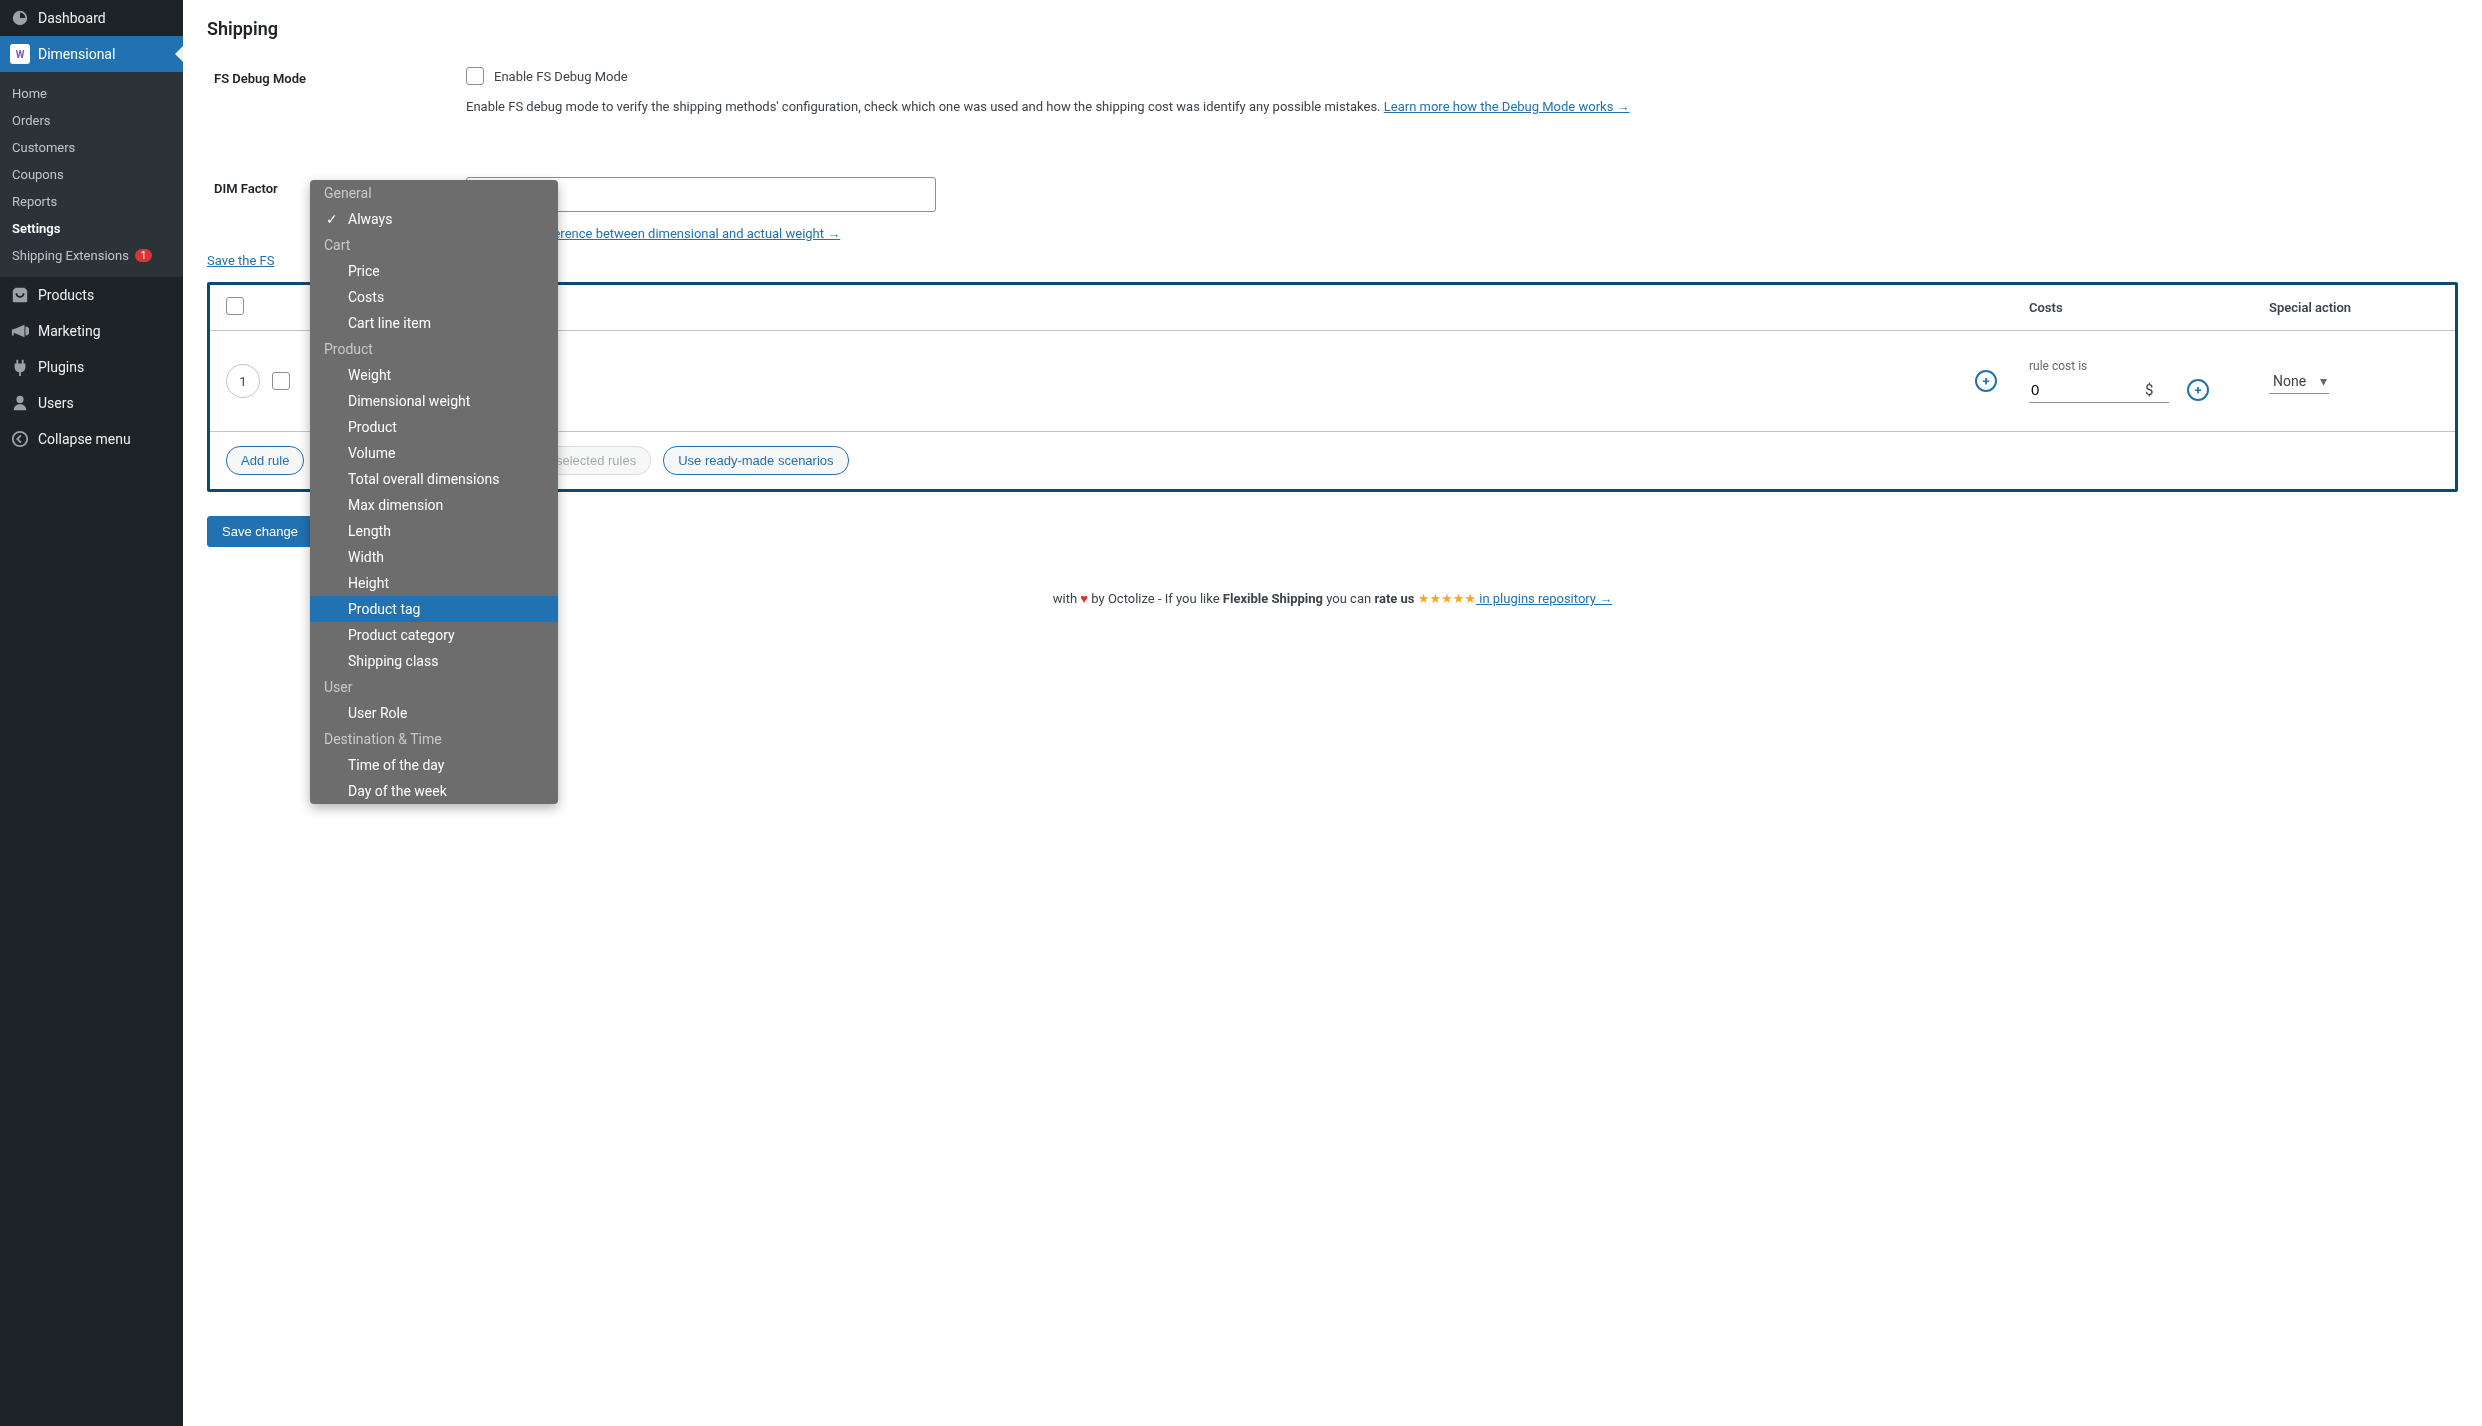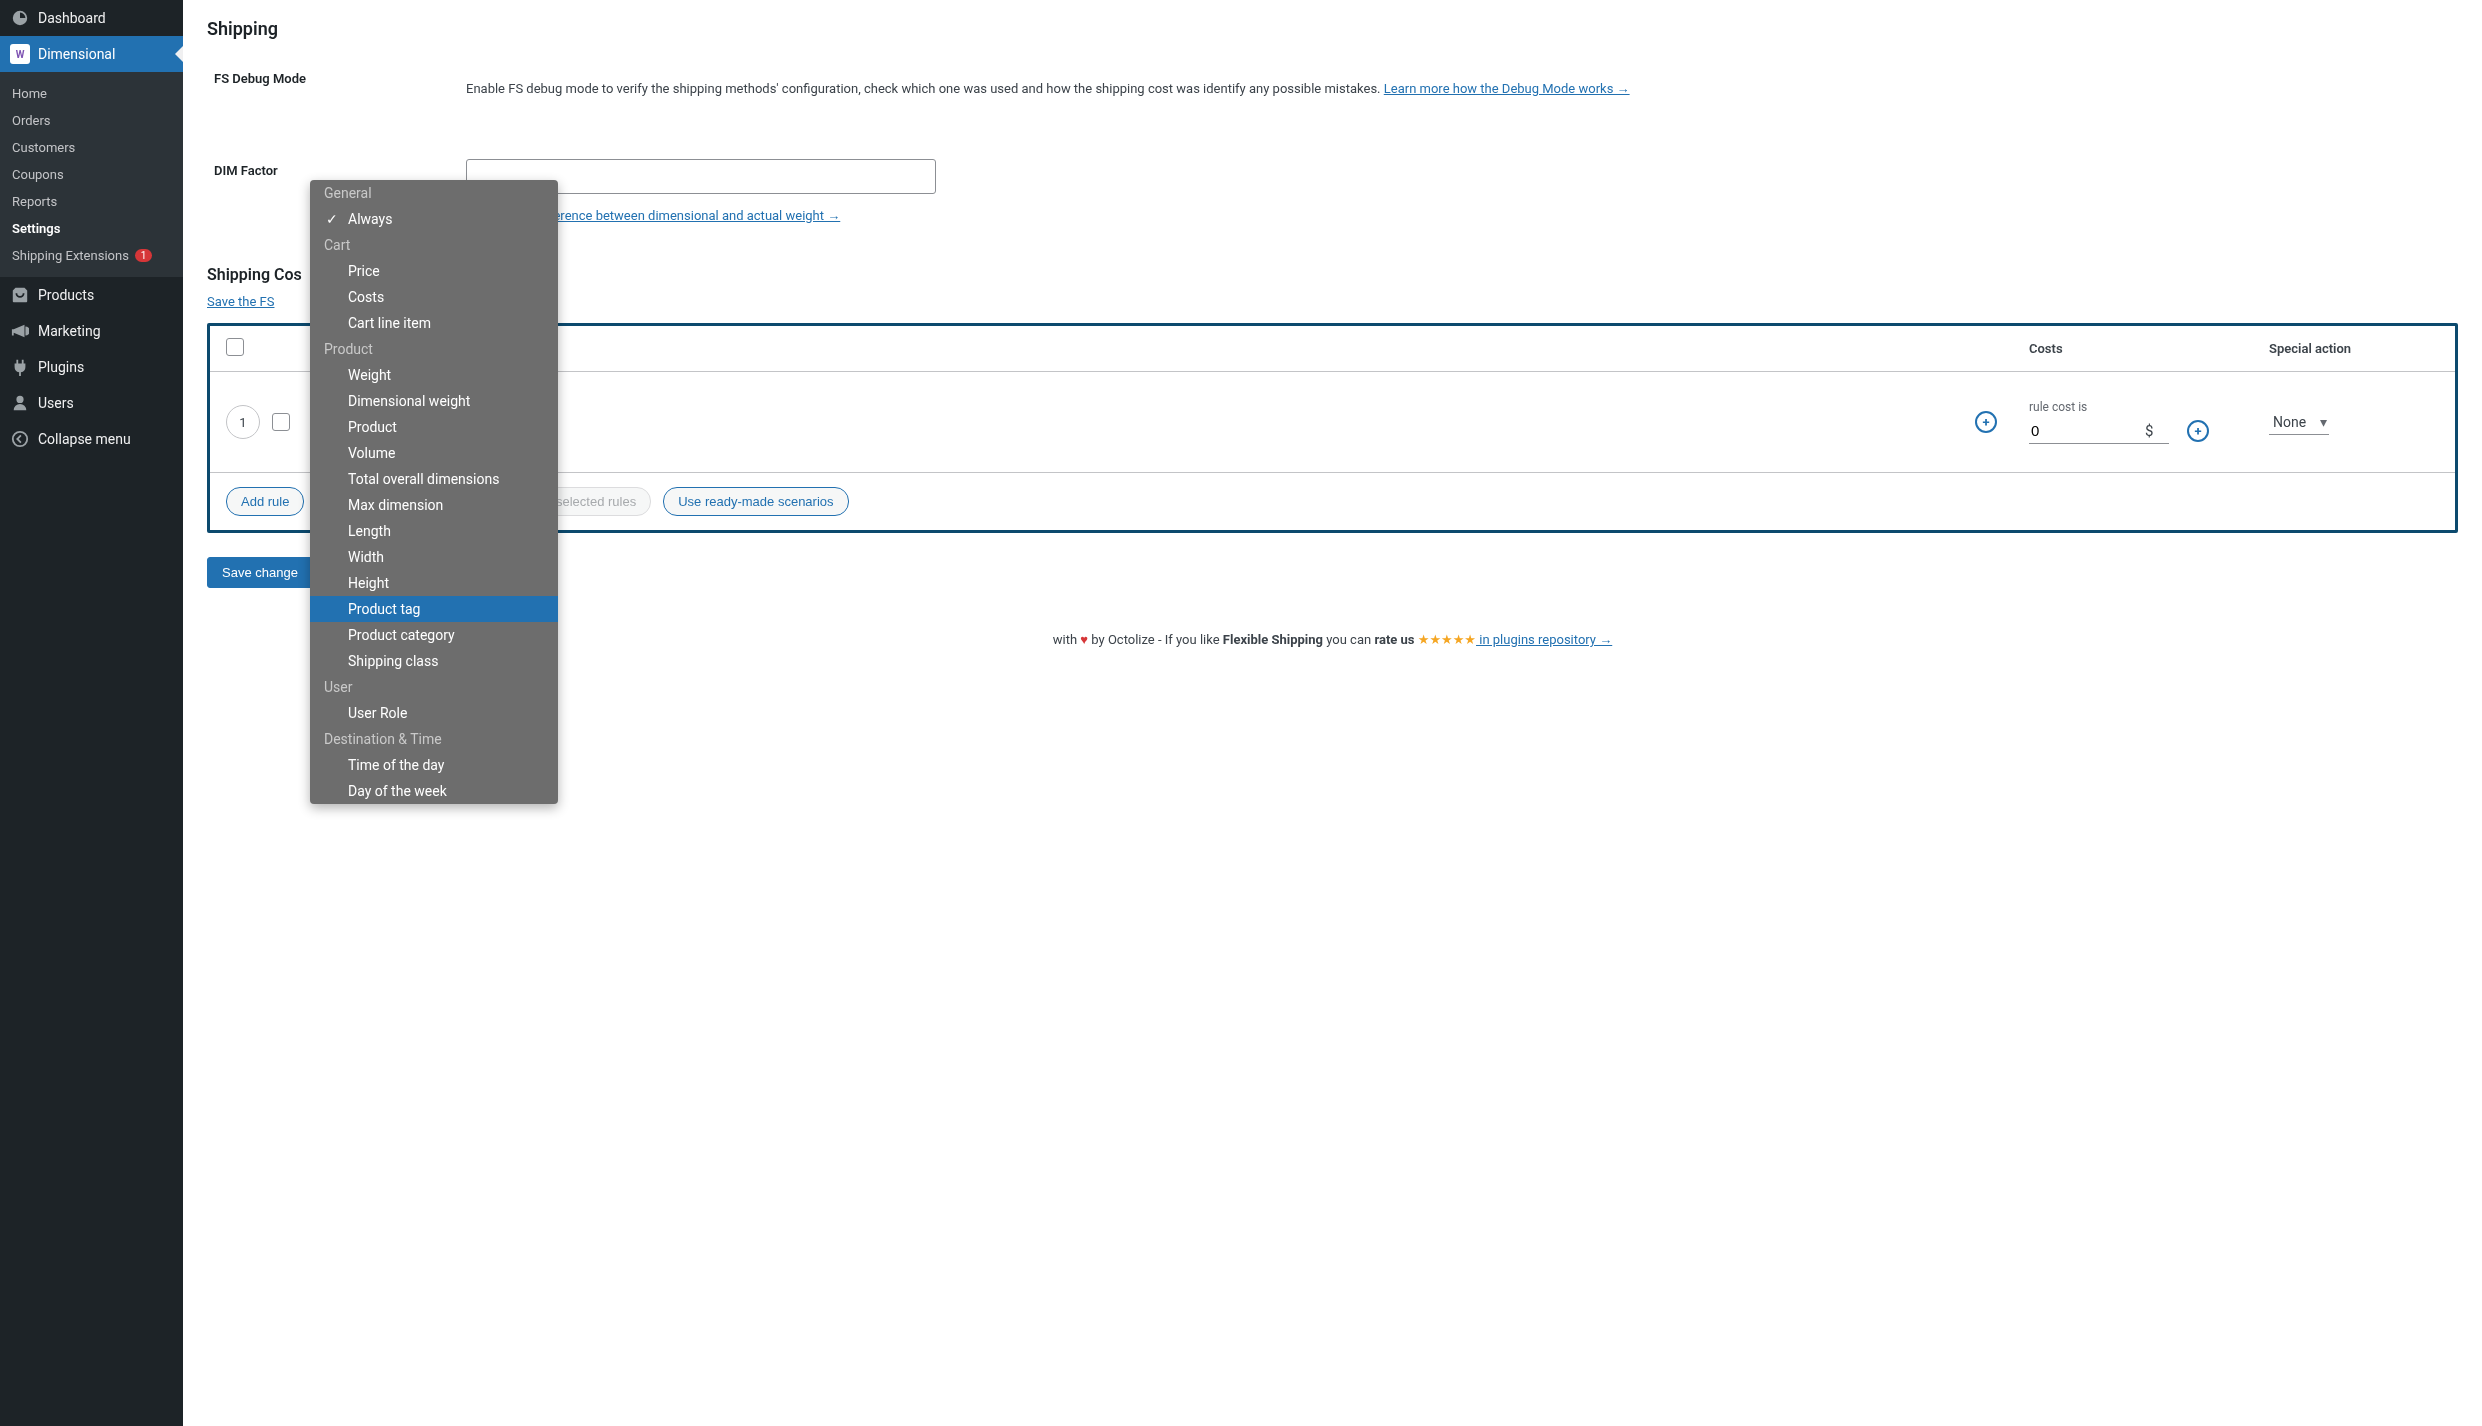--- a/index.html
+++ b/index.html
@@ -346,37 +346,40 @@
     <span>Collapse menu</span>
   </div>
 </div>
 
 <div class="main">
   <div class="page-heading">Shipping</div>
 
   <div class="section-row">
     <div class="section-label">FS Debug Mode</div>
     <div class="section-content">
+      <div class="checkbox-row">
+        <input type="checkbox" style="">
+        <span>Enable FS Debug Mode</span>
+      </div>
       <div class="help-text">
         <span>Enable FS debug mode to verify the shipping methods' configuration, check which one was used and how the shipping cost was identify any possible mistakes. </span><a>Learn more how the Debug Mode works →</a>
       </div>
     </div>
   </div>
 
   <div class="section-row" style="margin-top:40px;">
     <div class="section-label">DIM Factor</div>
     <div class="section-content">
       <input type="text" style="">
       <div class="help-text">
         <span>e about the </span><a>difference between dimensional and actual weight →</a>
       </div>
     </div>
   </div>
 
-  <div class="sub-heading">Shipping Cos</div>
   <div class="walkthrough"><a>Save the FS</a></div>
 
   <div class="rules-table">
     <div class="rules-header">
       <div class="col-check"><input type="checkbox" style=""></div>
       <div class="col-when"></div>
       <div class="col-costs">Costs</div>
       <div class="col-special">Special action</div>
     </div>
     <div class="rules-row">

